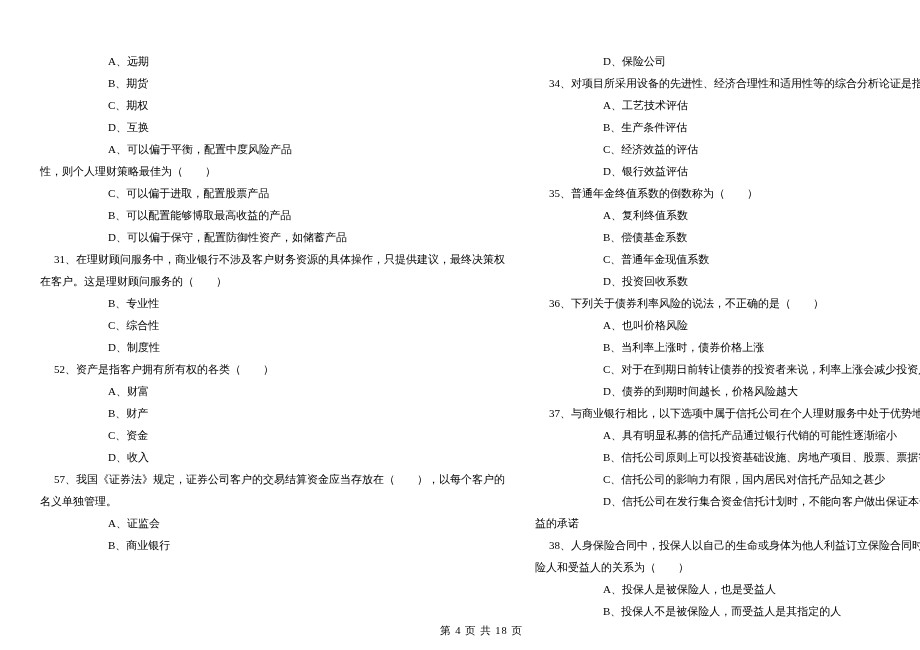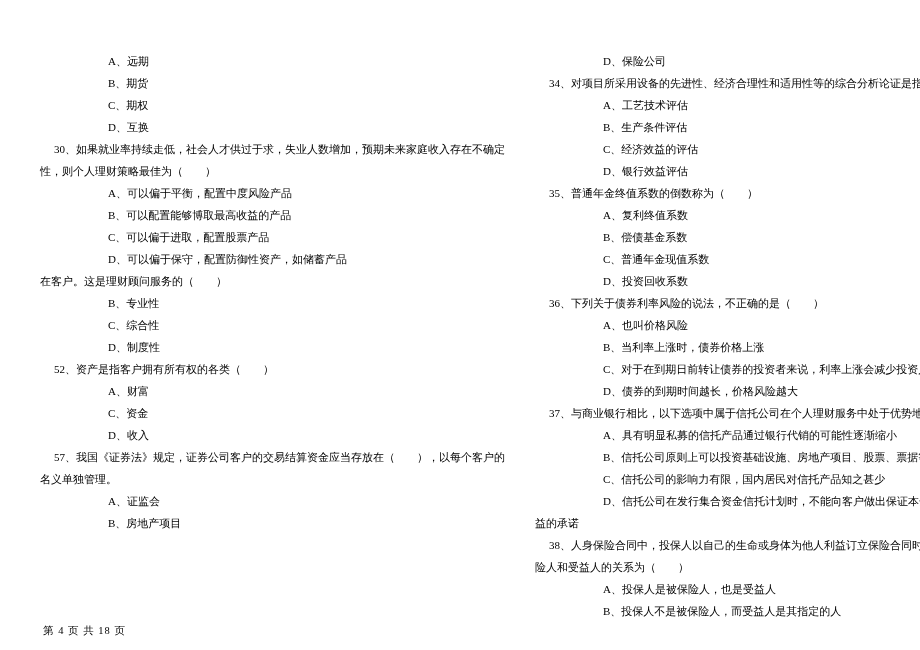--- a/index.html
+++ b/index.html
@@ -34,52 +34,54 @@
       padding-left: 14px;
     }
     .question-cont {
       padding-left: 0px;
     }
     .footer {
       position: absolute;
       bottom: 12px;
       left: 0;
       right: 0;
+      text-align: center;
       font-size: 10.5px;
       letter-spacing: 1px;
       padding-left: 43px;
     }
   </style>
 </head>
 <body>
 
 <div class="page">
   <div class="column">
     <div class="line option">A、远期</div>
     <div class="line option">B、期货</div>
     <div class="line option">C、期权</div>
     <div class="line option">D、互换</div>
-    <div class="line question">30、如果就业率持续走低，社会人才供过于求，失业人数增加，预期未来家庭收入存在不确定</div>
+    <div class="line option">A、可以偏于平衡，配置中度风险产品</div>
     <div class="line question-cont">性，则个人理财策略最佳为（　　）</div>
-    <div class="line option">A、可以偏于平衡，配置中度风险产品</div>
+    <div class="line option">C、可以偏于进取，配置股票产品</div>
     <div class="line option">B、可以配置能够博取最高收益的产品</div>
-    <div class="line option">C、可以偏于进取，配置股票产品</div>
     <div class="line option">D、可以偏于保守，配置防御性资产，如储蓄产品</div>
+    <div class="line question">31、在理财顾问服务中，商业银行不涉及客户财务资源的具体操作，只提供建议，最终决策权</div>
     <div class="line question-cont">在客户。这是理财顾问服务的（　　）</div>
     <div class="line option">B、专业性</div>
     <div class="line option">C、综合性</div>
     <div class="line option">D、制度性</div>
     <div class="line question">52、资产是指客户拥有所有权的各类（　　）</div>
     <div class="line option">A、财富</div>
+    <div class="line option">B、财产</div>
     <div class="line option">C、资金</div>
     <div class="line option">D、收入</div>
     <div class="line question">57、我国《证券法》规定，证券公司客户的交易结算资金应当存放在（　　），以每个客户的</div>
     <div class="line question-cont">名义单独管理。</div>
     <div class="line option">A、证监会</div>
-    <div class="line option">B、房地产项目</div>
+    <div class="line option">B、商业银行</div>
   </div>
 
   <div class="column">
     <div class="line option">D、保险公司</div>
     <div class="line question">34、对项目所采用设备的先进性、经济合理性和适用性等的综合分析论证是指（　　）</div>
     <div class="line option">A、工艺技术评估</div>
     <div class="line option">B、生产条件评估</div>
     <div class="line option">C、经济效益的评估</div>
     <div class="line option">D、银行效益评估</div>
     <div class="line question">35、普通年金终值系数的倒数称为（　　）</div>

